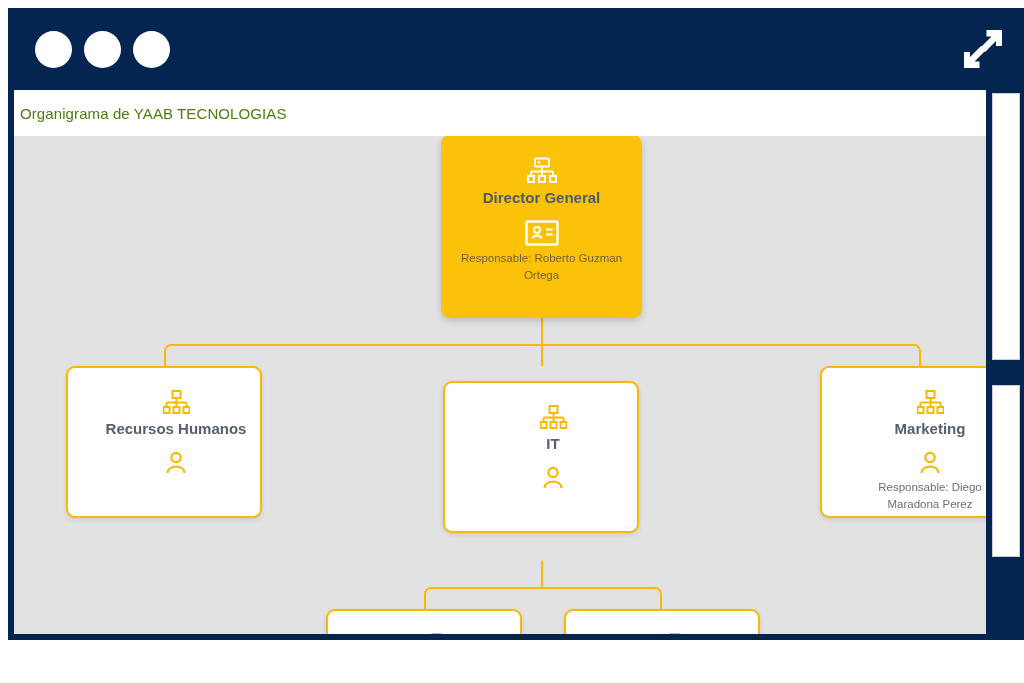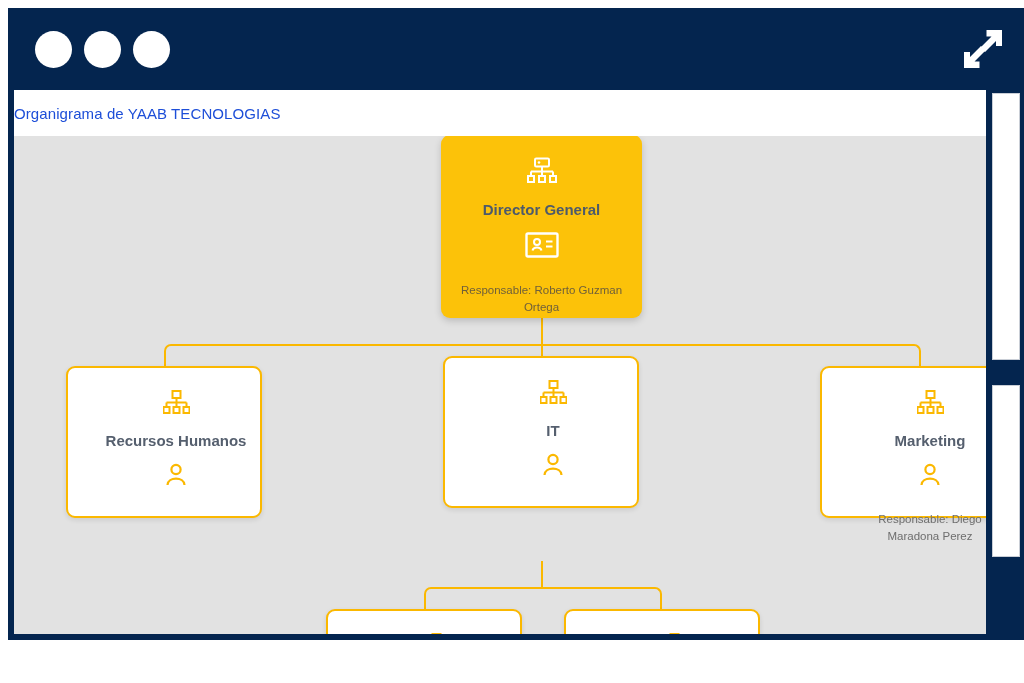--- a/index.html
+++ b/index.html
@@ -80,21 +80,22 @@
     left: 0;
     top: 0;
     width: 972px;
     height: 46px;
     background: #ffffff;
     display: flex;
     align-items: center;
   }
   .page-title {
     font-size: 15px;
-    color: #1d4ed8;
+    color: #4d7c0f;
+    padding-left: 6px;
     letter-spacing: 0.1px;
     white-space: nowrap;
   }
 
   .chart-canvas {
     position: absolute;
     left: 0;
     top: 46px;
     width: 972px;
     height: 498px;
@@ -144,36 +145,36 @@
     background: #ffffff;
     border: 2px solid #fbb800;
     box-shadow: 0 2px 5px rgba(0,0,0,0.10);
     padding-left: 24px;
   }
 
   .node-title {
     font-size: 15px;
     font-weight: bold;
     color: #555f6e;
-    margin-top: 12px;
+    margin-top: 0;
     line-height: 1.2;
   }
   .node.root .node-title {
     color: #4d5a6b;
   }
 
   .node-person-icon {
     margin-top: 13px;
   }
 
   .node-resp {
     font-size: 11.5px;
     color: #6e6e6e;
     line-height: 1.45;
-    margin-top: 20px;
+    margin-top: 0;
     padding: 0 14px;
     white-space: pre-line;
   }
   .node.root .node-resp {
     color: #70603a;
   }
 
   
   .scroll-track {
     position: absolute;
@@ -258,21 +259,21 @@
           </span>
           <div class="node-title">Recursos Humanos</div>
           <span class="node-person-icon">
             <svg width="24" height="24" viewBox="0 0 24 24">
               <circle cx="12" cy="6.5" r="4.6" fill="none" stroke="#fbb800" stroke-width="2.2"></circle>
               <path d="M3.5 22 C4 13.5 20 13.5 20.5 22" fill="none" stroke="#fbb800" stroke-width="2.2"></path>
             </svg>
           </span>
         </div>
 
-        <div class="node child" style="left:429px; top:220px; width:196px; height:152px;">
+        <div class="node child" style="left:429px; top:245px; width:196px; height:152px;">
           <span>
             <svg width="27" height="26" viewBox="0 0 27 26">
               <rect x="9.5" y="1" width="8" height="7" fill="none" stroke="#fbb800" stroke-width="2"></rect>
               <path d="M13.5 8 L13.5 12.5 M3.5 12.5 L23.5 12.5 M3.5 12.5 L3.5 17 M13.5 12.5 L13.5 17 M23.5 12.5 L23.5 17" stroke="#fbb800" stroke-width="2" fill="none"></path>
               <rect x="0.5" y="17" width="6" height="6" fill="none" stroke="#fbb800" stroke-width="2"></rect>
               <rect x="10.5" y="17" width="6" height="6" fill="none" stroke="#fbb800" stroke-width="2"></rect>
               <rect x="20.5" y="17" width="6" height="6" fill="none" stroke="#fbb800" stroke-width="2"></rect>
             </svg>
           </span>
           <div class="node-title">IT</div>

